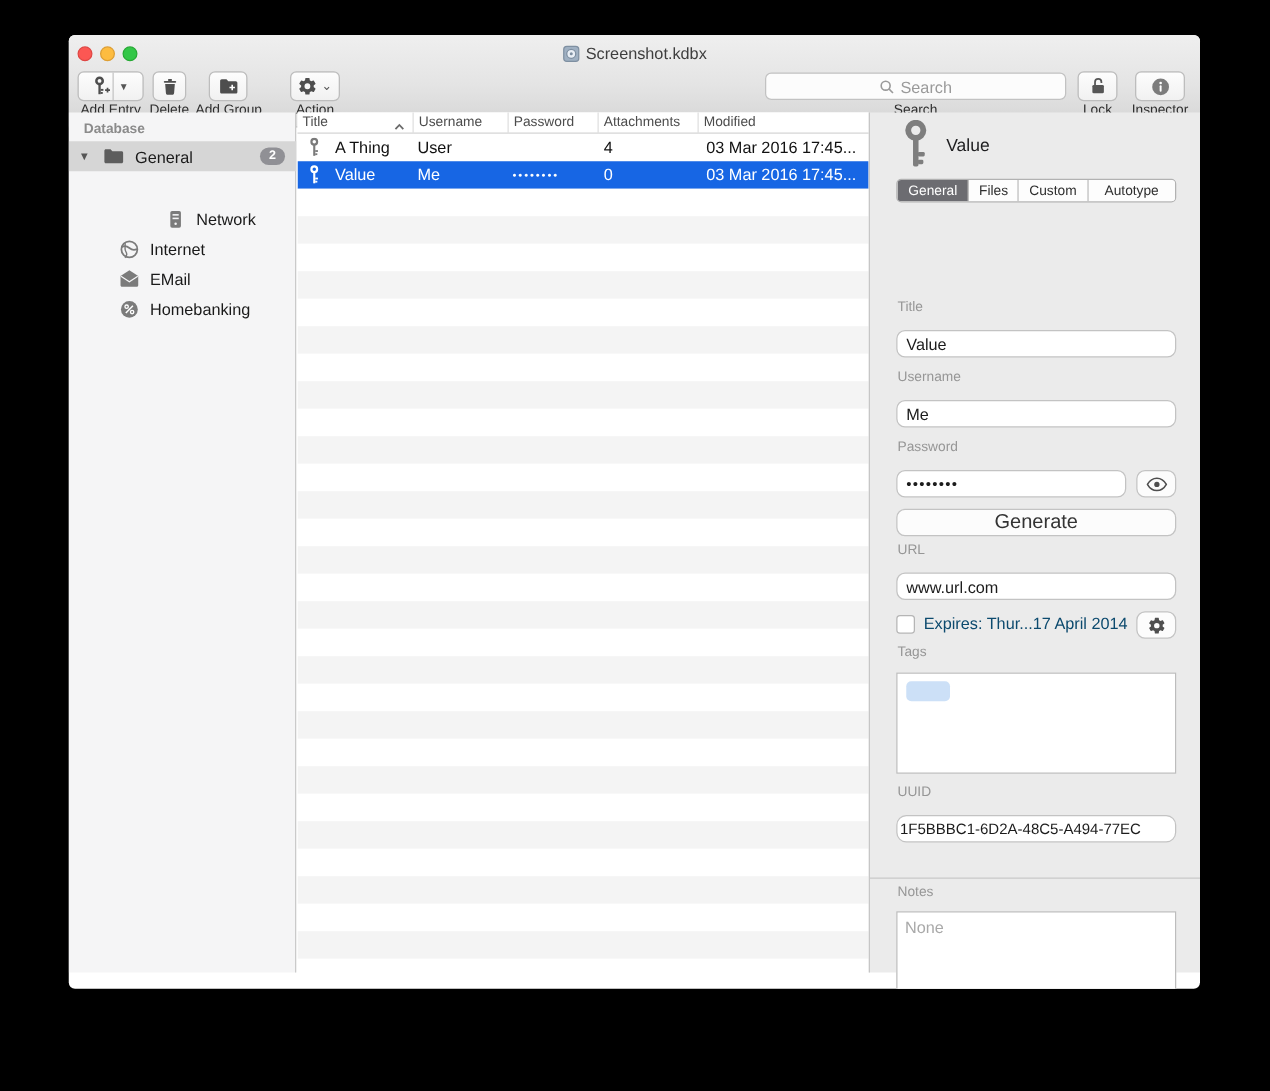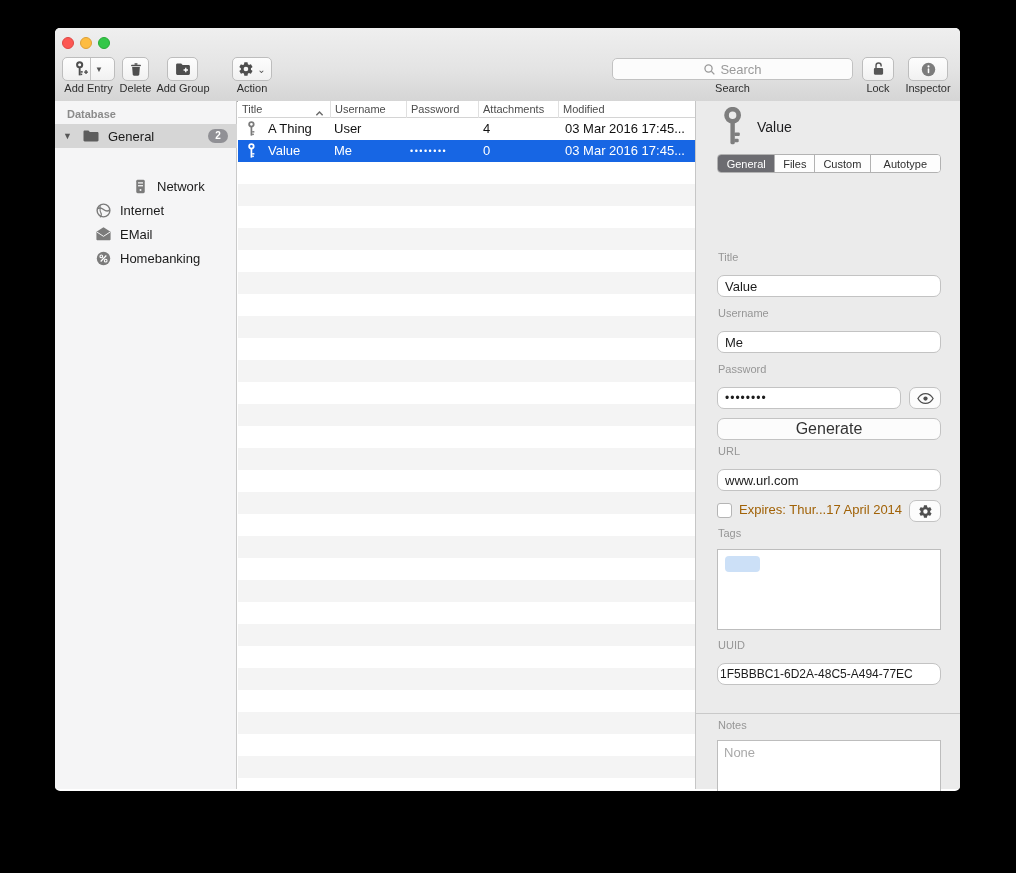--- a/index.html
+++ b/index.html
@@ -29,21 +29,21 @@
   .split-divider { width:1px; height:22px; background:#c4c4c4; }
   .dd-arrow { font-size:8px; color:#555; }
   .chev { font-size:10px; color:#555; margin-left:3px; }
 
   .search-field { position:absolute; left:557px; top:30px; width:241px; height:22px;
     background:#fcfcfc; border:1px solid #c2c2c2; border-radius:5px;
     display:flex; align-items:center; justify-content:center; gap:4px; color:#9a9a9a; }
   .search-field span { font-size:13px; color:#9a9a9a; }
 
   
-  .content { position:absolute; left:0; top:73px; width:905px; height:770px; }
+  .content { position:absolute; left:0; top:62px; width:905px; height:770px; }
   .sidebar { position:absolute; left:0; top:0; width:182px; height:688px;
     background:#f5f5f6; border-right:1px solid #cacaca; }
   .sb-header { position:absolute; left:12px; top:7px; font-size:11px; font-weight:700; color:#8b8b8b; }
   .sb-root-row { position:absolute; left:0; top:23px; width:182px; height:24px;
     background:#d6d6d6; display:flex; align-items:center; }
   .sb-disclosure { width:10px; margin-left:8px; font-size:9px; color:#565656; }
   .sb-root-row .sb-text { font-size:13px; color:#1a1a1a; margin-left:8px; flex:1; }
   .sb-badge { width:20px; height:14px; border-radius:8px; background:#909095; color:#fff;
     font-size:10px; font-weight:700; line-height:14px; text-align:center; margin-right:9px; }
   .sb-item { position:absolute; left:0; width:182px; height:24px; display:flex; align-items:center; }
@@ -89,21 +89,21 @@
   .pw-input { width:184px; letter-spacing:1px; font-size:12px; }
   .icon-btn { position:absolute; width:32px; height:22px; background:#fcfcfc;
     border:1px solid #c3c3c3; border-radius:7px; display:flex; align-items:center;
     justify-content:center; color:#4f4f4f; }
   .generate-btn { position:absolute; left:21px; top:317px; width:224px; height:22px;
     background:#fcfcfc; border:1px solid #c3c3c3; border-radius:7px;
     font-size:16px; color:#333; display:flex; align-items:center; justify-content:center; }
   .expires-row { position:absolute; left:21px; top:399px; width:224px; height:22px; }
   .checkbox { position:absolute; left:0; top:3px; width:15px; height:15px; background:#fff;
     border:1px solid #b5b5b5; border-radius:3px; }
-  .expires-text { position:absolute; left:22px; top:2px; font-size:13px; color:#a16207; white-space:nowrap; }
+  .expires-text { position:absolute; left:22px; top:2px; font-size:13px; color:#0c4a6e; white-space:nowrap; }
   .tags-box { position:absolute; left:21px; top:448px; width:224px; height:81px; background:#fff;
     border:1px solid #bdbdbd; }
   .tag-token { position:absolute; left:7px; top:6px; width:35px; height:16px;
     border-radius:4px; }
   .uuid-input { top:562px; font-size:12px; padding:0 2px; border-radius:8px; }
   .divider { position:absolute; left:0; width:265px; height:1px; background:#c9c9c9; }
   .notes-area { position:absolute; left:21px; top:639px; width:224px; height:90px; background:#fff;
     border:1px solid #bdbdbd; resize:none; font-size:13px; color:#1c1c1c; padding:4px 6px;
     font-family:"Liberation Sans", sans-serif; outline:none; }
   .notes-area::placeholder { color:#a9a9a9; }
@@ -111,20 +111,29 @@
 </head>
 <body>
 
 <div class="stage">
   <div class="window">
 
     <div class="header">
       <div class="traffic tl-red"></div>
       <div class="traffic tl-yellow"></div>
       <div class="traffic tl-green"></div>
+      <div class="win-title">
+        <span class="doc-ic">
+          <svg width="14" height="14" viewBox="0 0 14 14">
+              <rect x="1" y="1" width="12" height="12" rx="2.5" fill="#9fb0c2" stroke="#7e8fa1"></rect>
+              <circle cx="7" cy="7" r="3.6" fill="#e8eef5" stroke="#7e8fa1"></circle>
+              <circle cx="7" cy="7" r="1.2" fill="#7e8fa1"></circle>
+            </svg>
+        </span><span>Screenshot.kdbx</span>
+      </div>
 
       <div class="tb-btn" style="left:7px; width:53px;">
         <span class="tb-ic" style="width:20px;display:flex;justify-content:center;">
           <svg width="17" height="18" viewBox="0 0 20 20" fill="none">
               <circle cx="9" cy="5" r="3" stroke="#4e4e4e" stroke-width="2.4"></circle>
               <rect x="7.9" y="8" width="2.2" height="9.5" fill="#4e4e4e"></rect>
               <rect x="10" y="12.5" width="2.6" height="1.8" fill="#4e4e4e"></rect>
               <rect x="10" y="15.4" width="2" height="1.8" fill="#4e4e4e"></rect>
               <path d="M14.2 13.6h4.6M16.5 11.3v4.6" stroke="#4e4e4e" stroke-width="1.6"></path>
             </svg>

